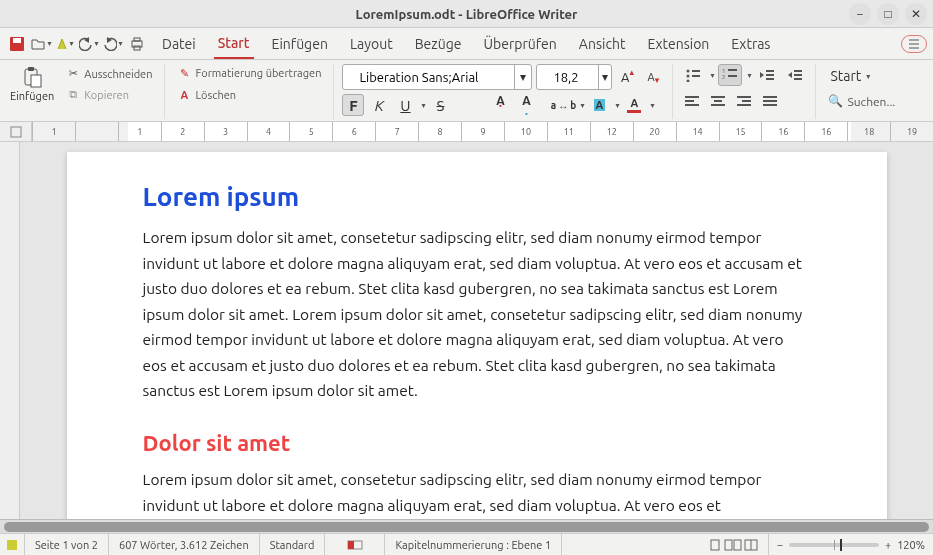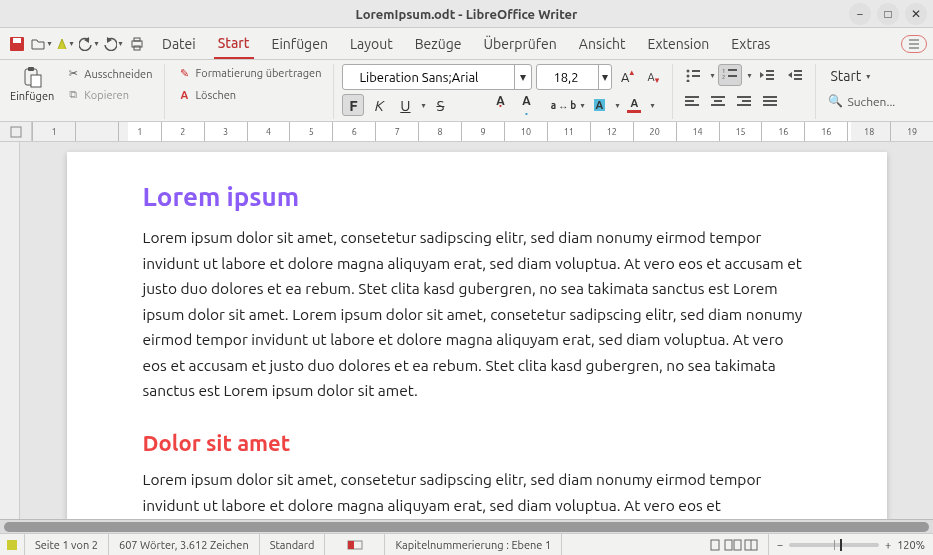--- a/index.html
+++ b/index.html
@@ -51,21 +51,21 @@
   .ruler-corner { width: 32px; border-right: 1px solid #ccc; display:flex; align-items:center; justify-content:center; }
   .hruler { flex: 1; position: relative; background: #f0f0f0; overflow: hidden; font-size: 9px; color: #555; }
   .hruler .whitepart { position: absolute; left: 96px; right: 82px; top: 0; bottom: 0; background: #fff; }
   .hruler .ticks { position: absolute; left: 0; right: 0; top: 0; bottom: 0; display: flex; }
   .hruler .cm { width: 44px; border-left: 1px solid #bbb; display: flex; align-items: center; justify-content: center; }
   
   .workarea { flex: 1; display: flex; overflow: hidden; background: #ddd; position: relative; }
   .vruler { width: 20px; background: #eee; border-right: 1px solid #ccc; }
   .docscroll { flex: 1; overflow-y: auto; overflow-x: auto; background: #e6e6e6; }
   .page { width: 820px; background: #fff; margin: 10px auto 20px; padding: 30px 76px 40px 76px; box-shadow: 0 2px 6px rgba(0,0,0,0.2); }
-  .page h1 { font-size: 26px; font-weight: bold; margin-bottom: 14px; color: #8b5cf6; }
+  .page h1 { font-size: 26px; font-weight: bold; margin-bottom: 14px; color: #1d4ed8; }
   .page h2 { font-size: 22px; font-weight: bold; margin: 26px 0 12px; color: #ef4444; }
   .page p { font-size: 15.5px; line-height: 1.65; color: #222; }
   .scrollbar-h { height: 14px; background: #ddd; border-top: 1px solid #bbb; position: relative; }
   .scrollbar-h .thumb { position: absolute; left: 4px; right: 4px; top: 2px; height: 10px; background: #999; border-radius: 5px; }
   
   .statusbar { height: 22px; background: #f2f2f1; border-top: 1px solid #ccc; display: flex; align-items: center; font-size: 11px; color: #444; }
   .statusbar .cell { padding: 0 10px; border-right: 1px solid #ccc; height: 100%; display: flex; align-items: center; gap: 4px; }
   .statusbar .spacer { flex: 1; }
   .zoom { display: flex; align-items: center; gap: 6px; padding: 0 8px; }
   .zoom .track { width: 90px; height: 4px; background: #ccc; position: relative; border-radius: 2px; }

